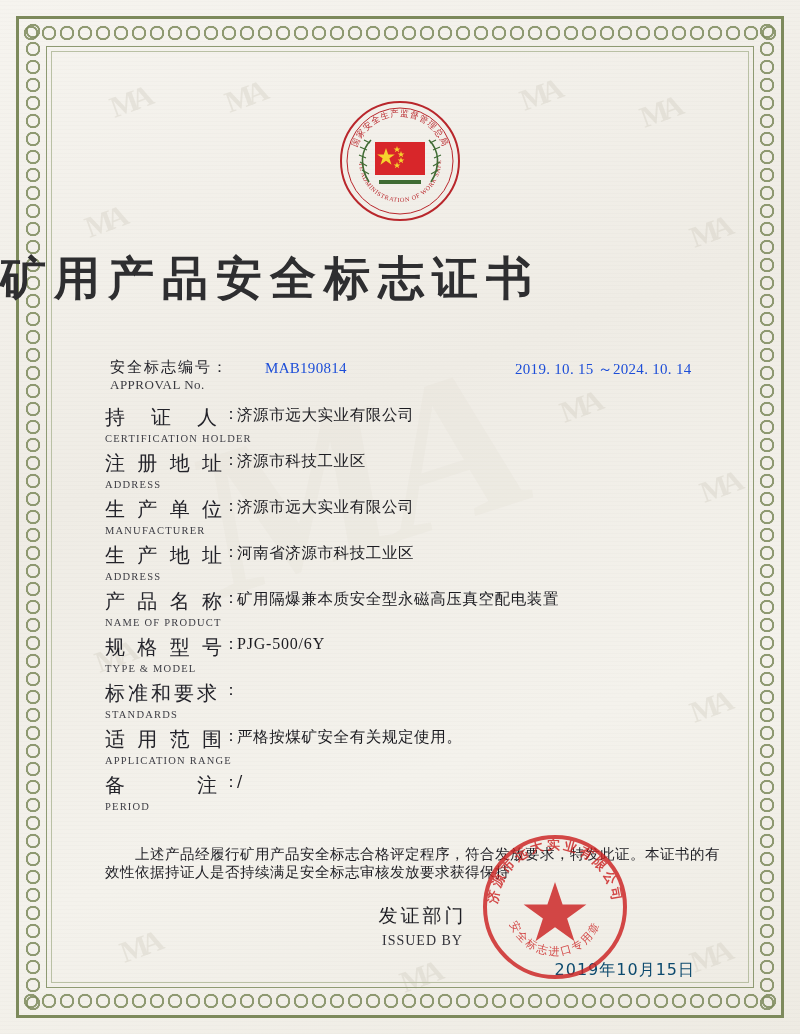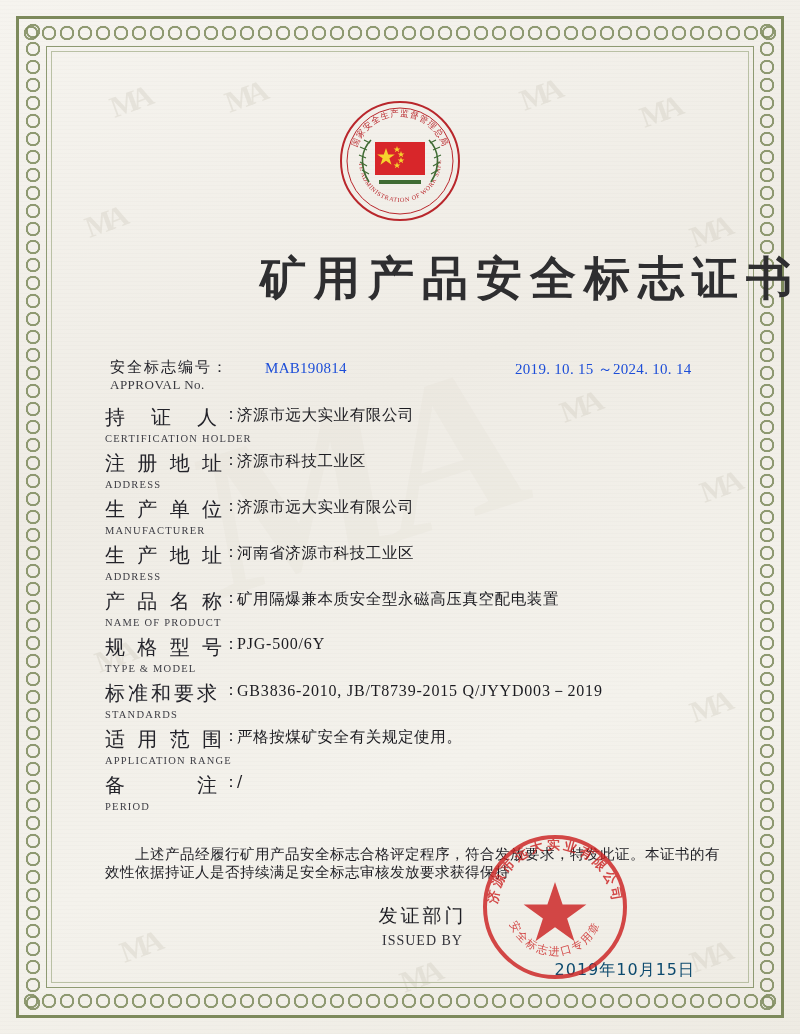--- a/index.html
+++ b/index.html
@@ -106,27 +106,26 @@
     transform: translateX(-50%);
     width: 122px;
     height: 122px;
   }
 
   
   .title-cn {
     position: absolute;
     top: 248px;
     left: 0; right: 0;
-    text-align: right;
+    text-align: left;
     font-size: 46px;
     letter-spacing: 8px;
     font-weight: bold;
     color: #2e2e30;
     font-family: "DejaVu Sans", sans-serif;
-    padding-left: 44px;
   }
   .title-en {
     position: absolute;
     top: 307px;
     left: 0; right: 0;
     text-align: center;
     font-size: 18px;
     font-weight: bold;
     color: #2e2e30;
     letter-spacing: .4px;
@@ -409,21 +408,20 @@
       <div class="f-colon">：</div>
       <div class="f-val mono">PJG-500/6Y</div>
     </div>
 
     <div class="field">
       <div class="fl">
         <div class="f-cn">标准和要求</div>
         <div class="f-en">STANDARDS</div>
       </div>
       <div class="f-colon">：</div>
-      <div class="f-val mono">GB3836-2010, JB/T8739-2015 Q/JYYD003－2019</div>
     </div>
 
     <div class="field">
       <div class="fl">
         <div class="f-cn">适 用 范 围</div>
         <div class="f-en">APPLICATION RANGE</div>
       </div>
       <div class="f-colon">：</div>
       <div class="f-val">严格按煤矿安全有关规定使用。</div>
     </div>

